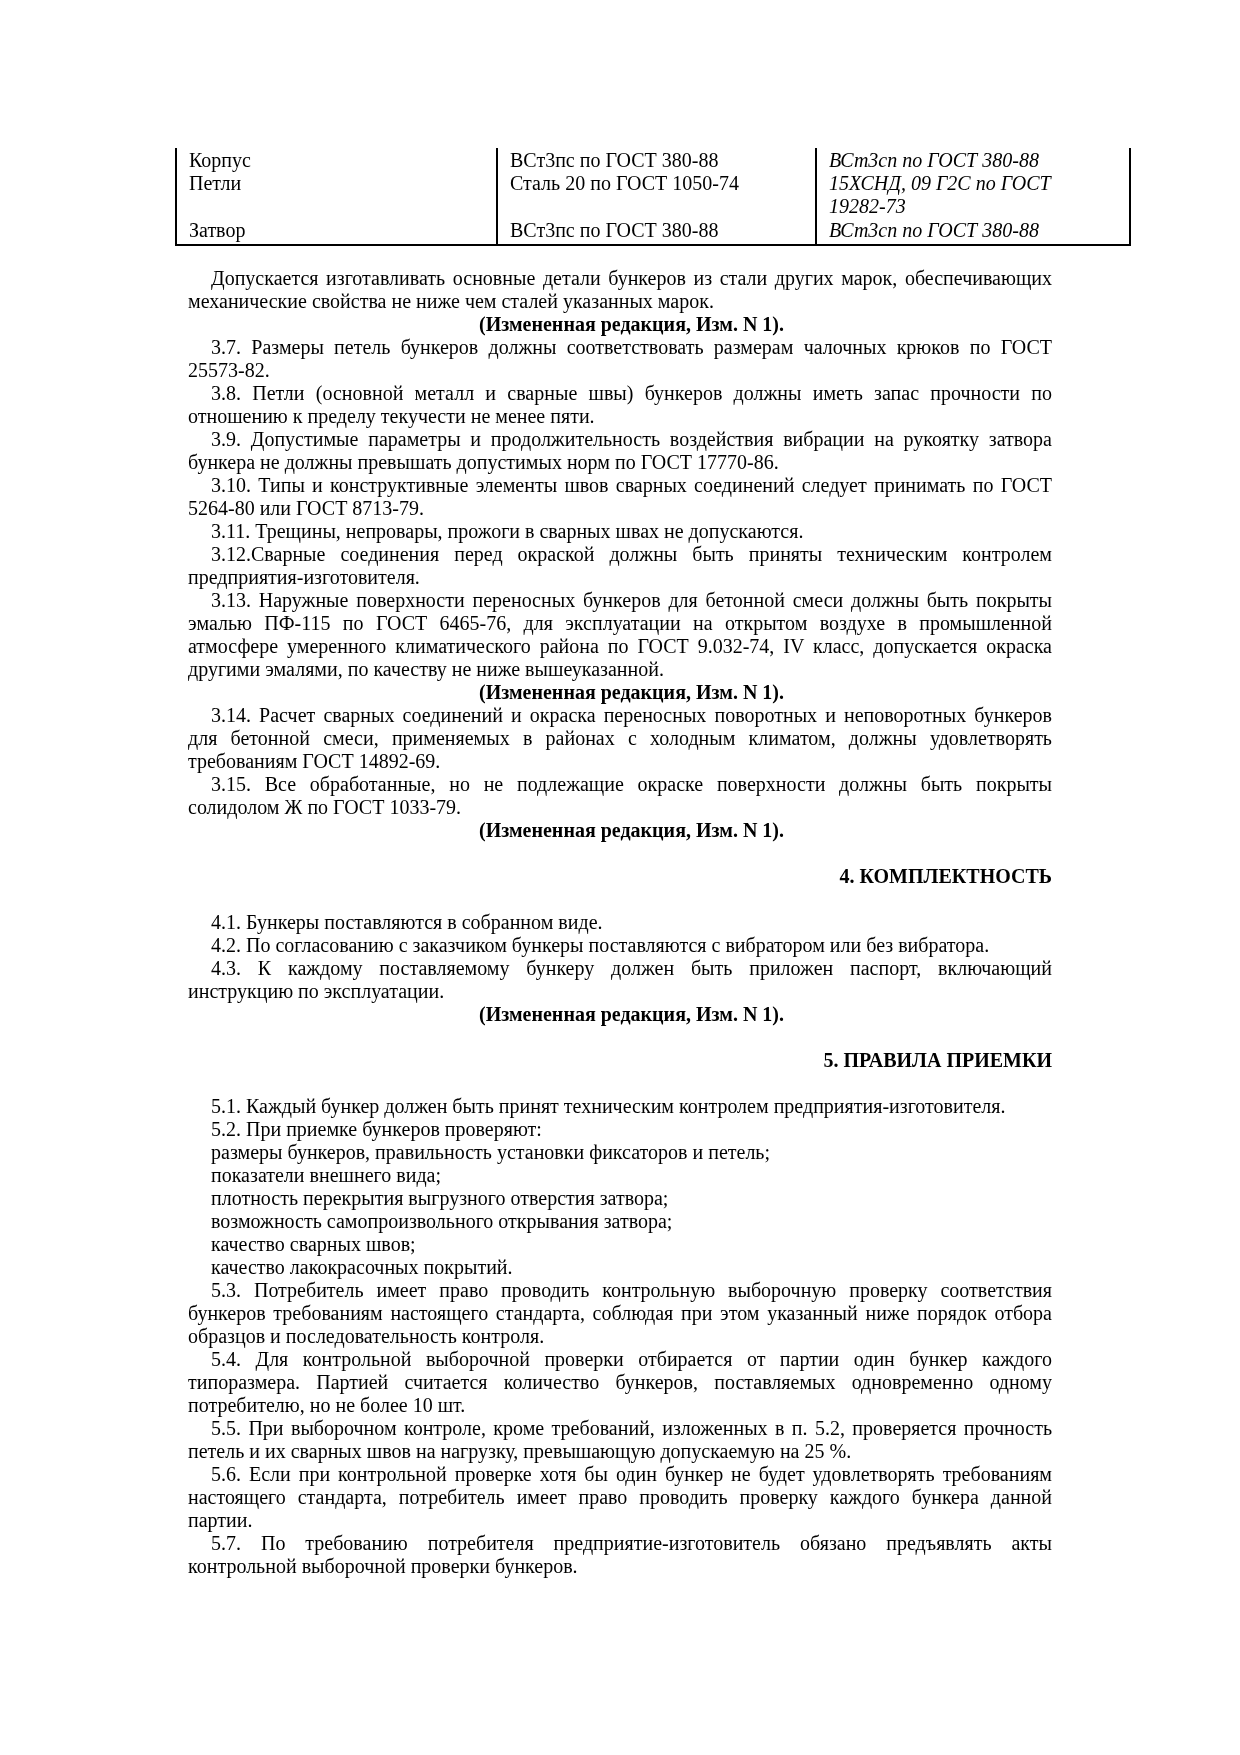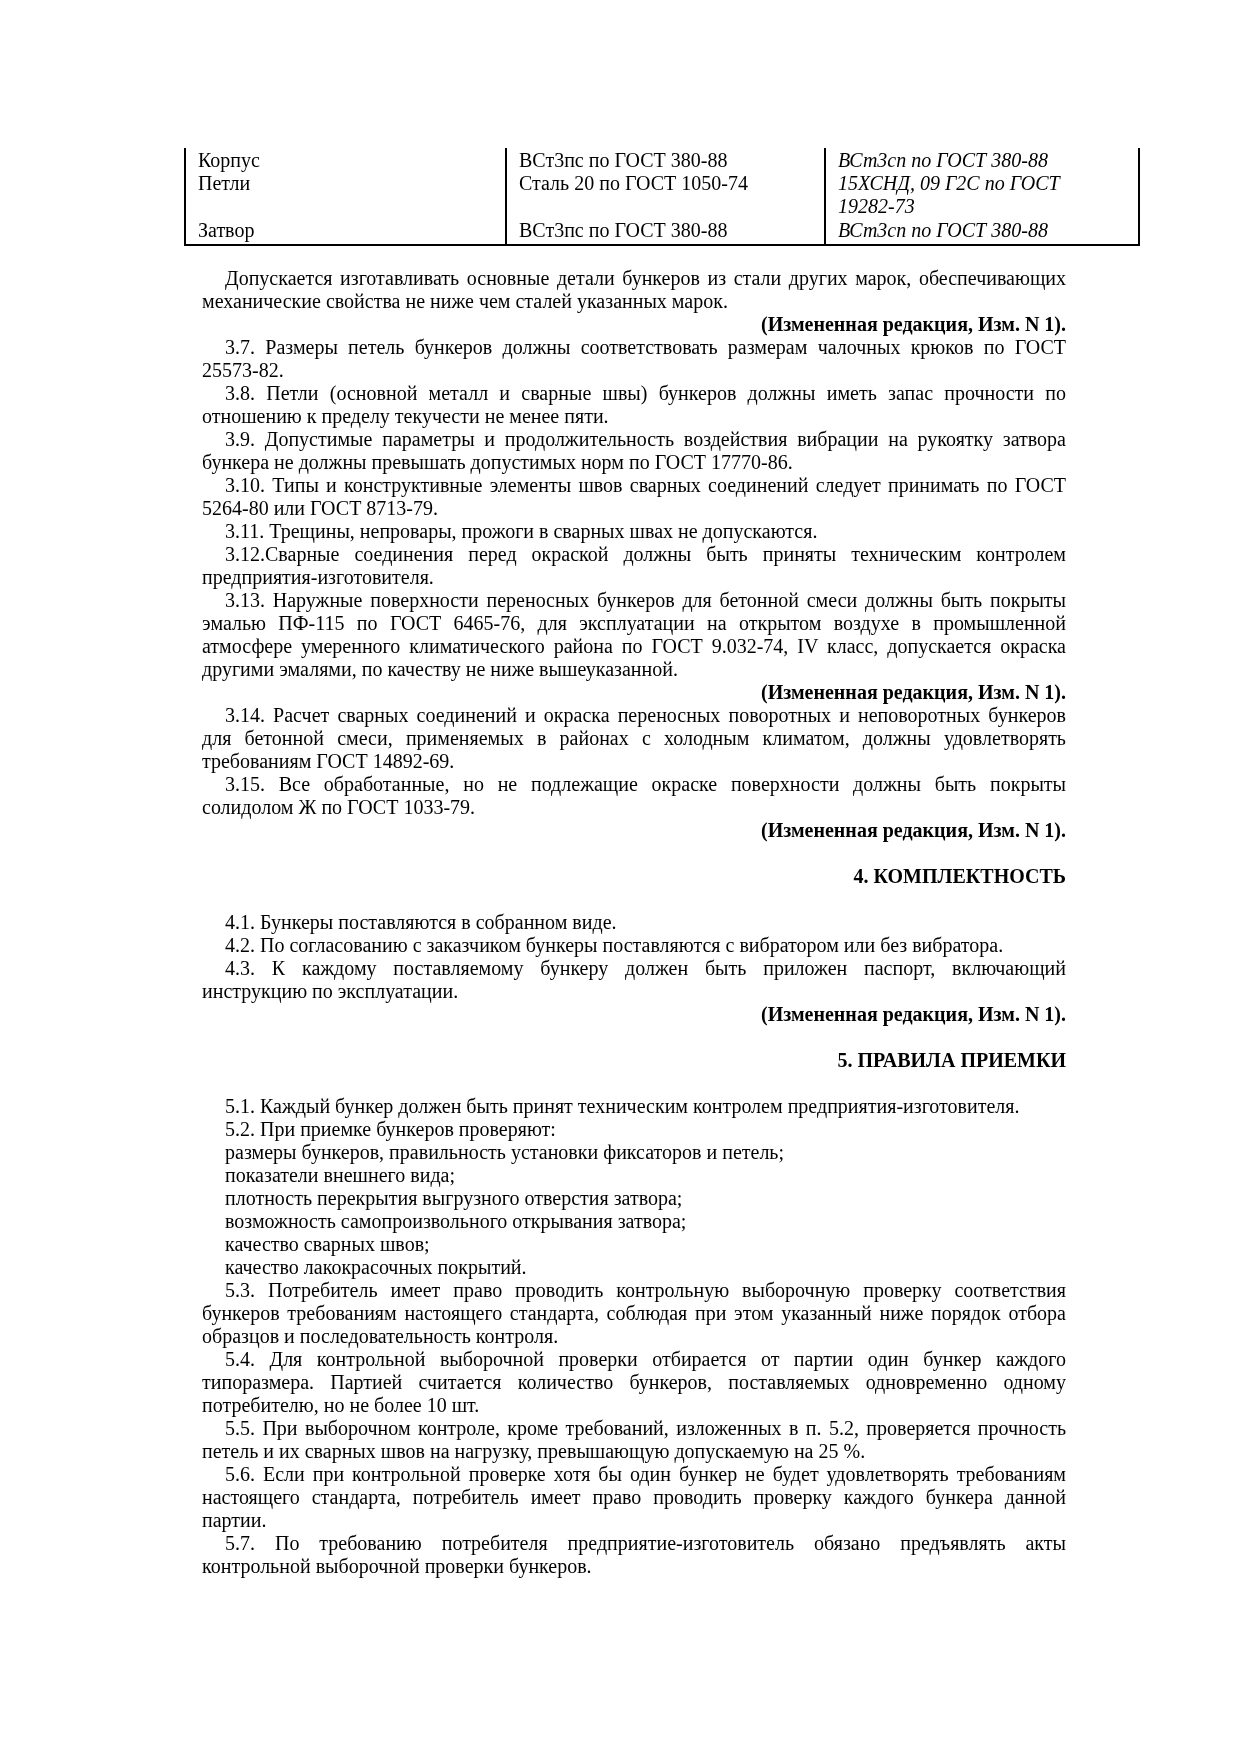--- a/index.html
+++ b/index.html
@@ -15,21 +15,21 @@
   }
   .page {
     position: relative;
     width: 1240px;
     height: 1755px;
     overflow: hidden;
   }
   
   .mat-table {
     position: absolute;
-    left: 184px;
+    left: 175px;
     top: 148px;
     width: 888px;
     border-collapse: collapse;
     table-layout: fixed;
     font-size: 20px;
     line-height: 23px;
   }
   .mat-table td {
     border-left: 2px solid #000;
     vertical-align: top;
@@ -39,34 +39,34 @@
   }
   .mat-table td:last-child { border-right: 2px solid #000; }
   .mat-table tr.r1 td { height: 69px; }
   .mat-table tr.r2 td { height: 25px; border-bottom: 2px solid #000; }
   .col1 { width: 299px; }
   .col2 { width: 297px; }
   .col3 { width: 292px; font-style: italic; }
   
   .body-text {
     position: absolute;
-    left: 202px;
+    left: 188px;
     top: 267px;
     width: 864px;
     font-size: 20px;
     line-height: 23px;
   }
   .body-text p {
     margin: 0;
     text-indent: 23px;
     text-align: justify;
   }
   .body-text p.amendment {
     font-weight: bold;
-    text-align: right;
+    text-align: center;
   }
   .body-text h2.section-heading {
     margin: 23px 0;
     font-size: 20px;
     line-height: 23px;
     font-weight: bold;
     text-align: right;
     text-indent: 0;
   }
 </style>

